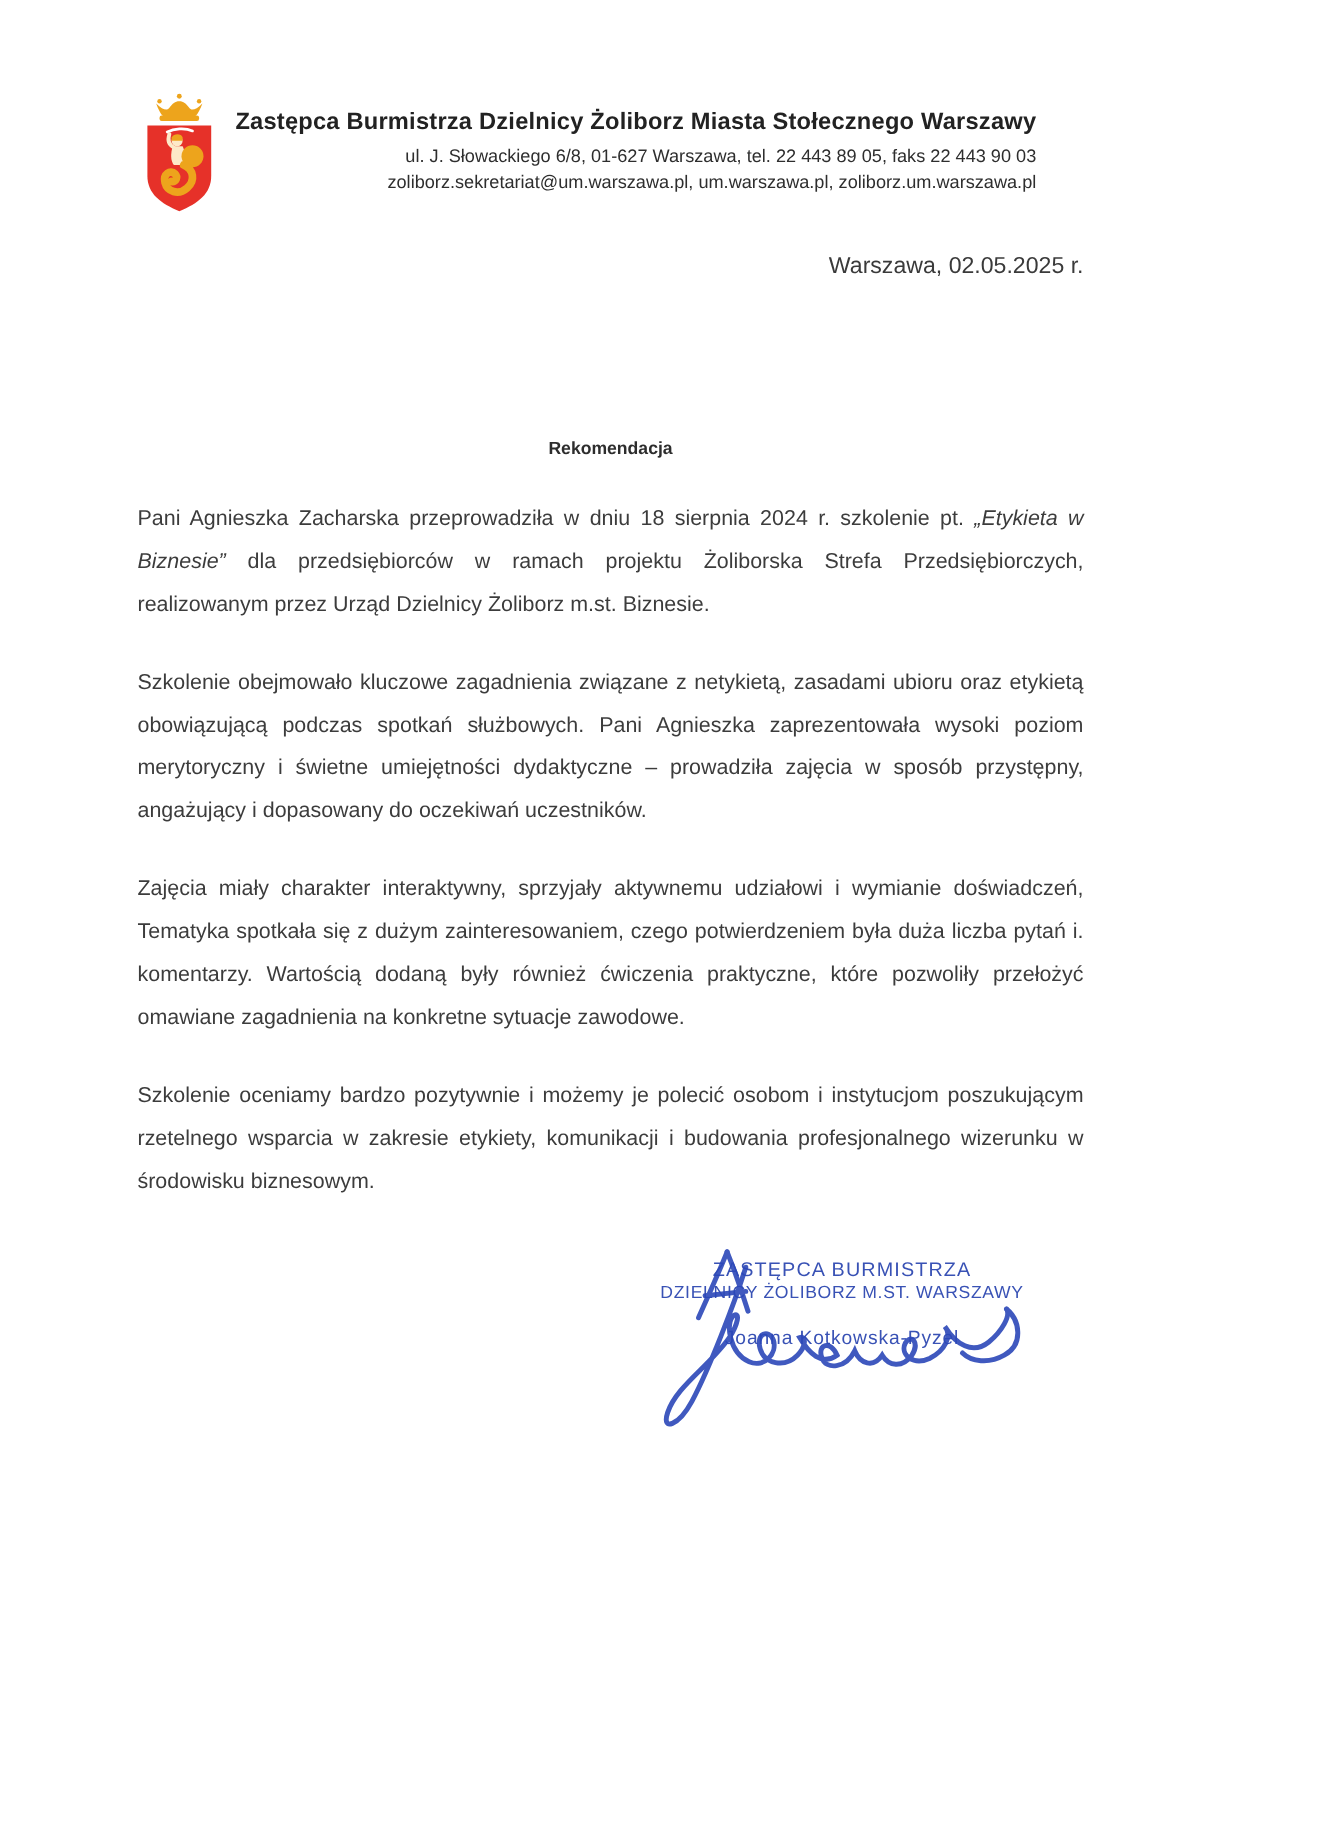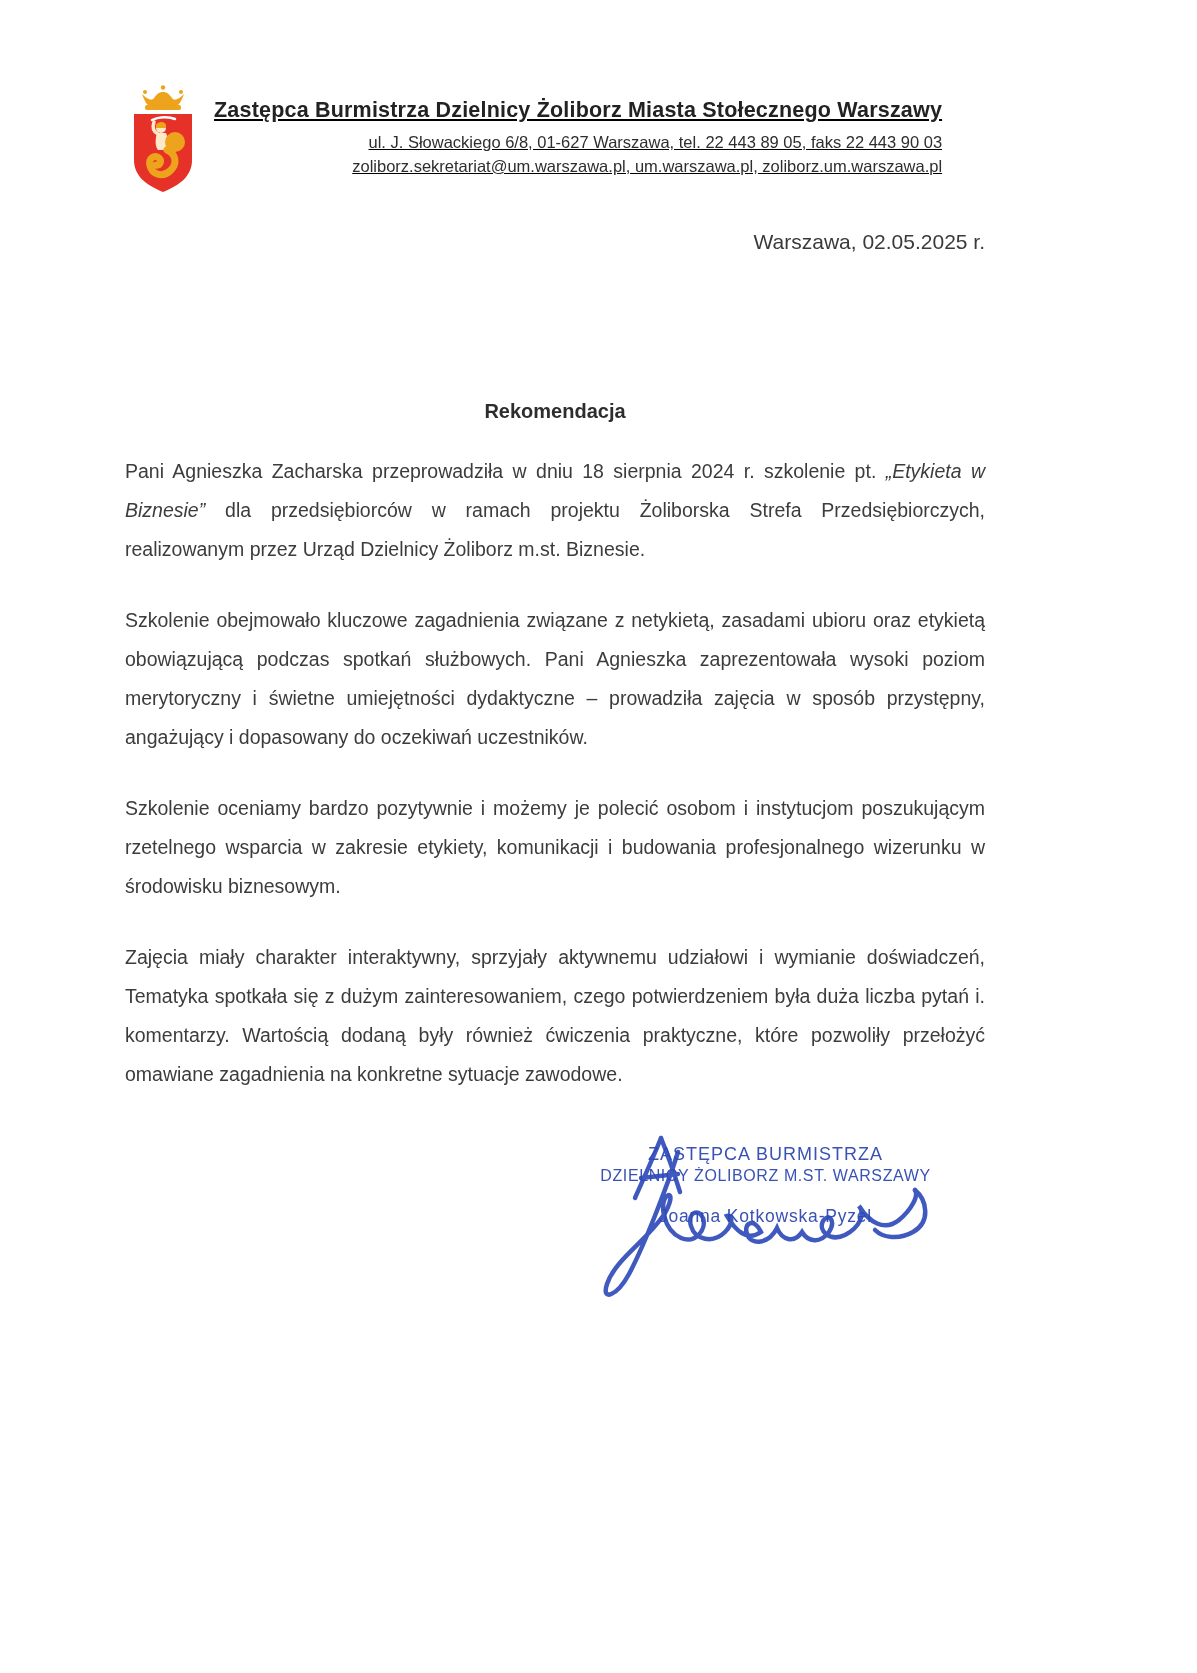--- a/index.html
+++ b/index.html
@@ -14,21 +14,21 @@
   }
   
   .letterhead {
     position: absolute;
     top: 84px;
     left: 128px;
     display: flex;
     gap: 16px;
   }
   .crest { width: 70px; height: 110px; flex: 0 0 auto; }
-  .header-text { padding-top: 14px; text-decoration: underline; }
+  .header-text { padding-top: 14px; }
   .org-name {
     font-size: 21.5px;
     font-weight: bold;
     color: #222222;
     letter-spacing: 0.2px;
     margin-bottom: 7px;
   }
   .addr-line, .contact-line {
     font-size: 16.5px;
     color: #2e2e2e;
@@ -45,21 +45,21 @@
     font-size: 21px;
     color: #3a3a3a;
   }
   
   .doc-title {
     position: absolute;
     top: 400px;
     left: 125px;
     width: 860px;
     text-align: center;
-    font-size: 20px;
+    font-size: 16px;
     font-weight: bold;
     color: #2d2d2d;
   }
   
   .body-text {
     position: absolute;
     top: 452px;
     left: 125px;
     width: 860px;
     font-size: 19.5px;
@@ -135,22 +135,22 @@
     </div>
   </div>
 
   <div class="date-line">Warszawa, 02.05.2025 r.</div>
 
   <div class="doc-title">Rekomendacja</div>
 
   <div class="body-text">
     <p><span>Pani Agnieszka Zacharska przeprowadziła w dniu 18 sierpnia 2024 r. szkolenie pt. </span><span class="seg-italic">„Etykieta w Biznesie”</span><span> dla przedsiębiorców w ramach projektu </span><span class="seg-bold">Żoliborska Strefa Przedsiębiorczych,</span><span> realizowanym przez Urząd Dzielnicy Żoliborz m.st. Biznesie.</span></p>
     <p>Szkolenie obejmowało kluczowe zagadnienia związane z netykietą, zasadami ubioru oraz etykietą obowiązującą podczas spotkań służbowych. Pani Agnieszka zaprezentowała wysoki poziom merytoryczny i świetne umiejętności dydaktyczne – prowadziła zajęcia w sposób przystępny, angażujący i dopasowany do oczekiwań uczestników.</p>
+    <p>Zajęcia miały charakter interaktywny, sprzyjały aktywnemu udziałowi i wymianie doświadczeń, Tematyka spotkała się z dużym zainteresowaniem, czego potwierdzeniem była duża liczba pytań i. komentarzy. Wartością dodaną były również ćwiczenia praktyczne, które pozwoliły przełożyć omawiane zagadnienia na konkretne sytuacje zawodowe.</p>
     <p>Szkolenie oceniamy bardzo pozytywnie i możemy je polecić osobom i instytucjom poszukującym rzetelnego wsparcia w zakresie etykiety, komunikacji i budowania profesjonalnego wizerunku w środowisku biznesowym.</p>
-    <p>Zajęcia miały charakter interaktywny, sprzyjały aktywnemu udziałowi i wymianie doświadczeń, Tematyka spotkała się z dużym zainteresowaniem, czego potwierdzeniem była duża liczba pytań i. komentarzy. Wartością dodaną były również ćwiczenia praktyczne, które pozwoliły przełożyć omawiane zagadnienia na konkretne sytuacje zawodowe.</p>
   </div>
 
   <div class="sig-area">
     <div class="stamp-line1">ZASTĘPCA BURMISTRZA</div>
     <div class="stamp-line2">DZIELNICY ŻOLIBORZ M.ST. WARSZAWY</div>
     <div class="signer-name">Joanna Kotkowska-Pyzel</div>
     <svg class="sig-svg" width="365" height="170" viewBox="0 0 365 170" xmlns="http://www.w3.org/2000/svg">
       <g stroke="#2c48b8" stroke-width="4.5" fill="none" stroke-linecap="round" opacity="0.9">
 
         <path d="M78 4 C70 24 60 46 52 64"></path>

